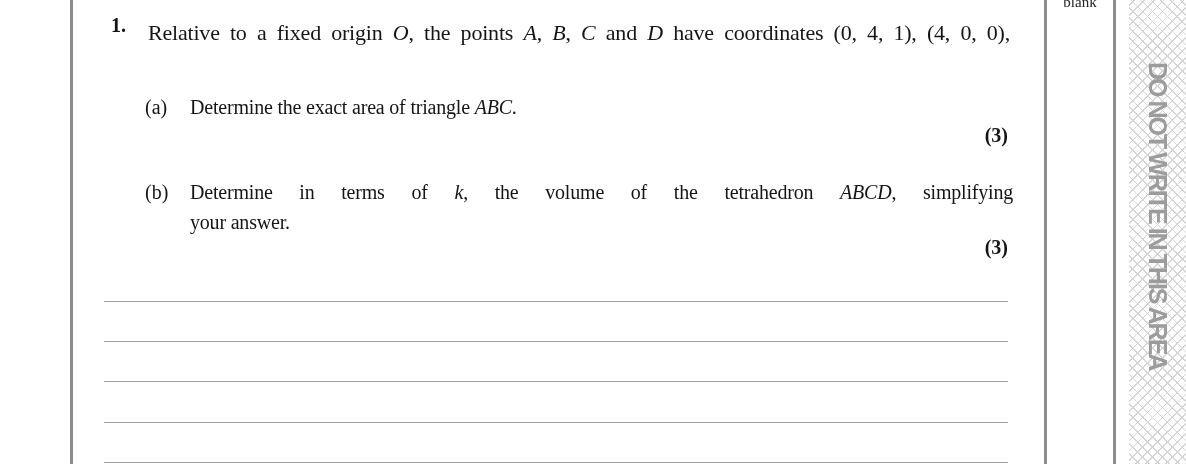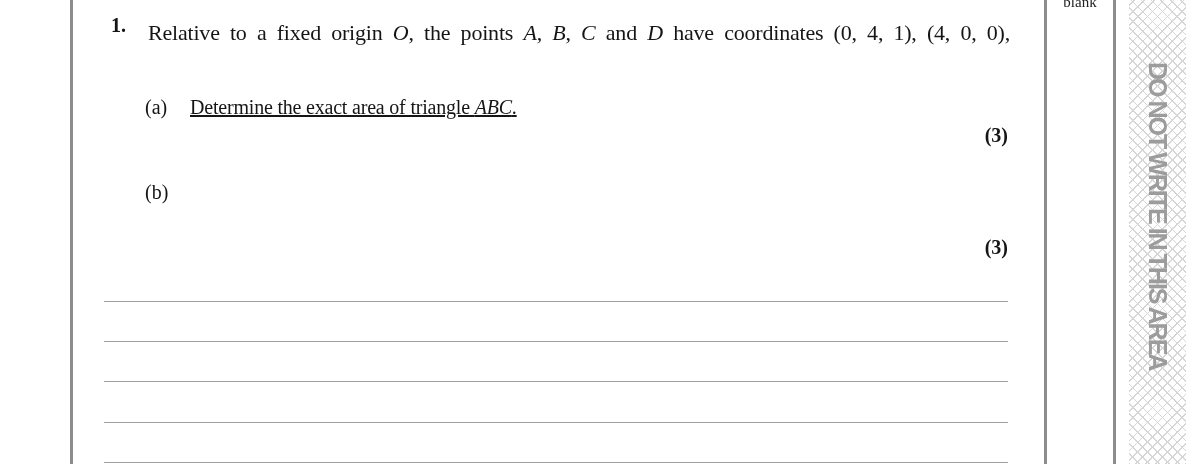--- a/index.html
+++ b/index.html
@@ -10,21 +10,21 @@
   }
   .vrule{position:absolute;top:0;bottom:0;width:3px;background:#8c8c8c;}
   #left-rule{left:70px;}
   #blank-rule-l{left:1044px;}
   #blank-rule-r{left:1113px;}
 
   .qnum{position:absolute;left:111px;top:10px;font-size:20px;line-height:30px;font-weight:bold;}
   .intro{position:absolute;left:148px;top:12px;width:862px;font-size:22px;line-height:30px;letter-spacing:-0.2px;margin-top:6px;}
   .jline{text-align:justify;text-align-last:justify;}
   .part-label{position:absolute;left:145px;font-size:20px;line-height:30px;}
-  .part-text{position:absolute;left:190px;font-size:20px;line-height:30px;letter-spacing:-0.2px;text-decoration:underline;}
+  .part-text{position:absolute;left:190px;font-size:20px;line-height:30px;letter-spacing:-0.2px;}
   #pa-label{top:92px;}
   #pa-text{top:92px;}
   #pb-label{top:177px;}
   #pb-text{top:177px;width:823px;}
   .marks{position:absolute;left:708px;width:300px;text-align:right;font-size:20px;line-height:30px;font-weight:bold;}
   #marks-a{top:120px;}
   #marks-b{top:232px;}
   i{font-style:italic;}
 
   .answer-line{position:absolute;left:104px;width:904px;height:0;border-top:1.3px solid #a0a0a0;}
@@ -60,20 +60,24 @@
 
   <div class="intro">
     <div class="jline"><span>Relative to a fixed origin </span><i>O</i><span>, the points </span><i>A</i><span>, </span><i>B</i><span>, </span><i>C</i><span> and </span><i>D</i><span> have coordinates (0, 4, 1), (4, 0, 0),</span></div>
   </div>
 
   <div class="part-label" id="pa-label">(a)</div>
   <div class="part-text" id="pa-text"><span>Determine the exact area of triangle </span><i>ABC</i><span>.</span></div>
   <div class="marks" id="marks-a">(3)</div>
 
   <div class="part-label" id="pb-label">(b)</div>
+  <div class="part-text" id="pb-text">
+    <div class="jline"><span>Determine in terms of </span><i>k</i><span>, the volume of the tetrahedron </span><i>ABCD</i><span>, simplifying</span></div>
+    <div>your answer.</div>
+  </div>
   <div class="marks" id="marks-b">(3)</div>
 
   <div class="answer-line" style="top:301px;"></div>
   <div class="answer-line" style="top:341px;"></div>
   <div class="answer-line" style="top:381px;"></div>
   <div class="answer-line" style="top:422px;"></div>
   <div class="answer-line" style="top:462px;"></div>
 
   <div class="vrule" id="blank-rule-l"></div>
   <div class="vrule" id="blank-rule-r"></div>

